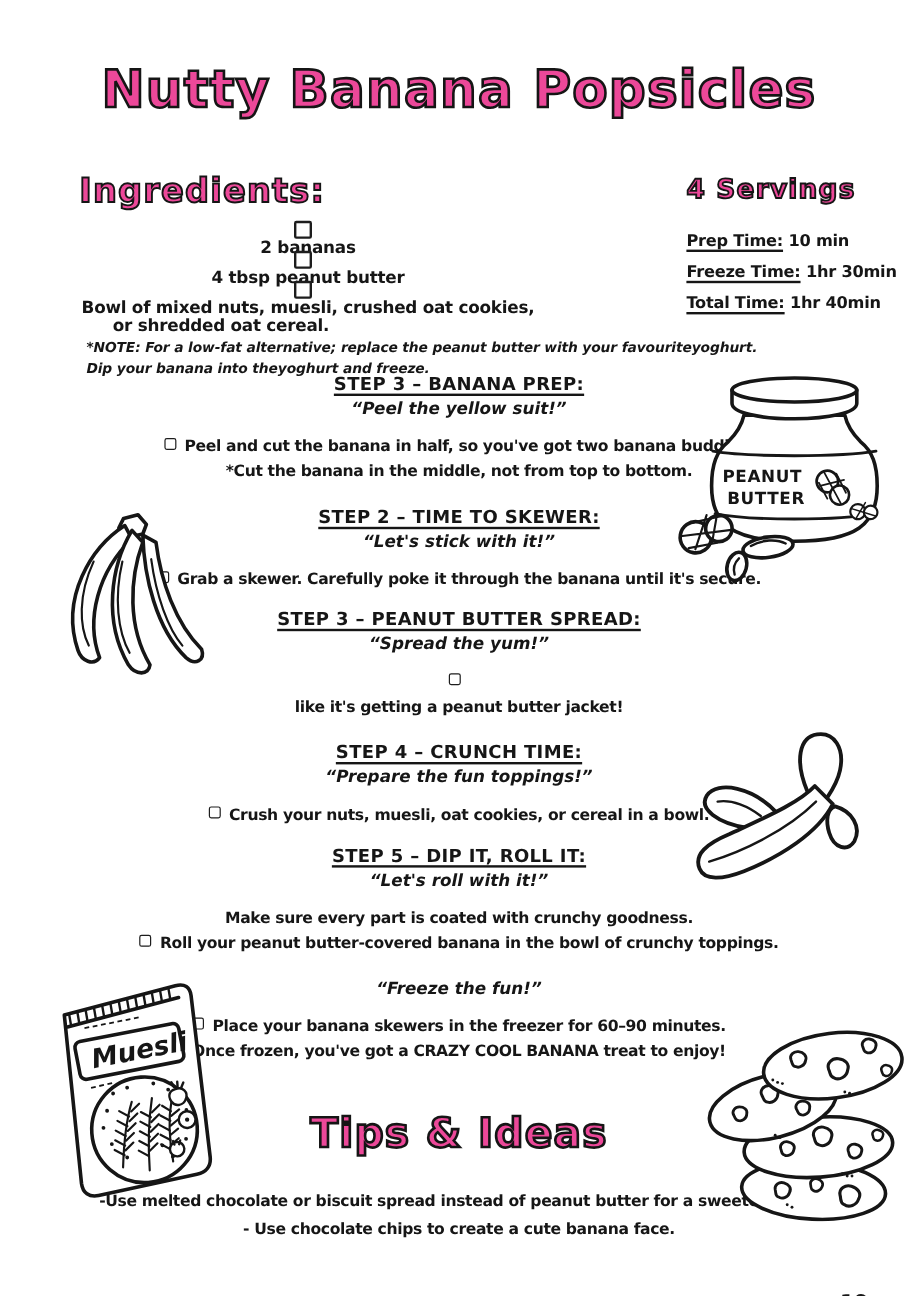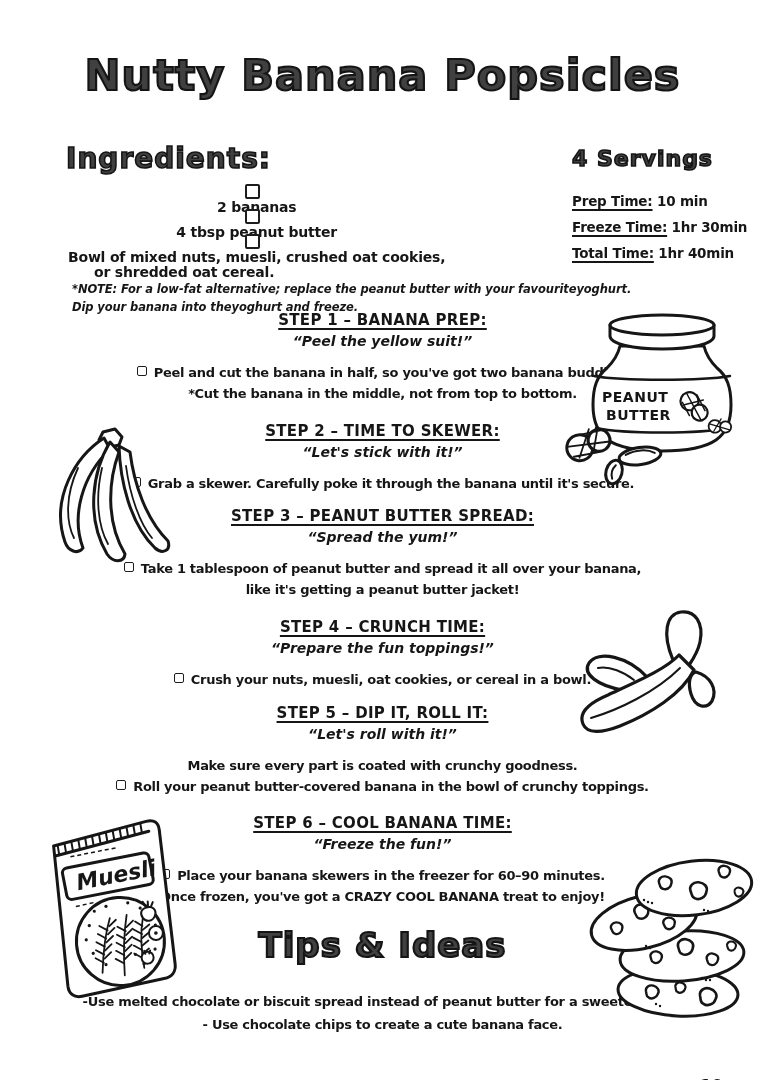--- a/index.html
+++ b/index.html
@@ -1,19 +1,19 @@
 <!DOCTYPE html>
 <html><head>
 <meta charset="utf-8">
 <style>
   html,body{margin:0;padding:0;background:#e8e8e8;}
   .page{position:relative;width:765px;height:1080px;background:#ffffff;margin:0 auto;
         font-family:"DejaVu Sans",sans-serif;color:#161616;overflow:hidden;}
   
-  .outline{color:#404040;-webkit-text-stroke:2.2px #151515;font-weight:700;letter-spacing:1px;white-space:nowrap;}
+  .outline{color:#ec4899;-webkit-text-stroke:2.2px #151515;font-weight:700;letter-spacing:1px;white-space:nowrap;}
   .outline.small{-webkit-text-stroke:1.6px #151515;}
   .title{position:absolute;top:50px;left:0;width:765px;text-align:center;font-size:43px;}
   .ing-head{position:absolute;top:142px;left:66px;font-size:28px;}
   .srv-head{position:absolute;top:146px;left:572px;font-size:22px;text-align:center;}
   .tips-head{position:absolute;top:925px;left:0;width:765px;text-align:center;font-size:34px;}
 
   .ing-list{position:absolute;top:184px;left:68px;}
   .ing-row{display:flex;align-items:center;height:25px;font-size:14px;font-weight:700;letter-spacing:-0.2px;flex-direction:column;}
   .cb{display:inline-block;box-sizing:border-box;border:2px solid #1d1d1d;border-radius:2px;background:#fff;}
   .cb.big{width:15px;height:15px;margin-right:9px;flex:0 0 auto;}
@@ -71,41 +71,41 @@
   </div>
 
   <div class="srv-head outline small">4 Servings</div>
   <div class="srv-times">
     <div><span class="srv-label">Prep Time:</span> <span>10 min</span></div>
     <div><span class="srv-label">Freeze Time:</span> <span>1hr 30min</span></div>
     <div><span class="srv-label">Total Time:</span> <span>1hr 40min</span></div>
   </div>
 
   <section class="step" style="top:310px">
-    <div class="step-header">STEP 1 – BANANA PREP:</div>
+    <div class="step-header">STEP 3 – BANANA PREP:</div>
     <div class="step-quote">“Peel the yellow suit!”</div>
     <div class="step-body">
       <div><span class="cb small"></span><span>Peel and cut the banana in half, so you've got two banana buddies.</span></div>
       <div>*Cut the banana in the middle, not from top to bottom.</div>
     </div>
   </section>
 
   <section class="step" style="top:421px">
     <div class="step-header">STEP 2 – TIME TO SKEWER:</div>
     <div class="step-quote">“Let's stick with it!”</div>
     <div class="step-body">
       <div><span class="cb small"></span><span>Grab a skewer. Carefully poke it through the banana until it's secure.</span></div>
     </div>
   </section>
 
   <section class="step" style="top:506px">
     <div class="step-header">STEP 3 – PEANUT BUTTER SPREAD:</div>
     <div class="step-quote">“Spread the yum!”</div>
     <div class="step-body">
-      <div><span class="cb small"></span><span>Take 1 tablespoon of peanut butter and spread it all over your banana,</span></div>
+      <div><span class="cb small"></span></div>
       <div>like it's getting a peanut butter jacket!</div>
     </div>
   </section>
 
   <section class="step" style="top:617px">
     <div class="step-header">STEP 4 – CRUNCH TIME:</div>
     <div class="step-quote">“Prepare the fun toppings!”</div>
     <div class="step-body">
       <div><span class="cb small"></span><span>Crush your nuts, muesli, oat cookies, or cereal in a bowl.</span></div>
     </div>
@@ -114,21 +114,20 @@
   <section class="step" style="top:703px">
     <div class="step-header">STEP 5 – DIP IT, ROLL IT:</div>
     <div class="step-quote">“Let's roll with it!”</div>
     <div class="step-body">
       <div>Make sure every part is coated with crunchy goodness.</div>
       <div><span class="cb small"></span><span>Roll your peanut butter-covered banana in the bowl of crunchy toppings.</span></div>
     </div>
   </section>
 
   <section class="step" style="top:813px">
-    <div class="step-header">STEP 6 – COOL BANANA TIME:</div>
     <div class="step-quote">“Freeze the fun!”</div>
     <div class="step-body">
       <div><span class="cb small"></span><span>Place your banana skewers in the freezer for 60–90 minutes.</span></div>
       <div>Once frozen, you've got a CRAZY COOL BANANA treat to enjoy!</div>
     </div>
   </section>
 
   <div class="tips-head outline">Tips &amp; Ideas</div>
   <div class="tips-lines">
     <div>-Use melted chocolate or biscuit spread instead of peanut butter for a sweeter twist.</div>

